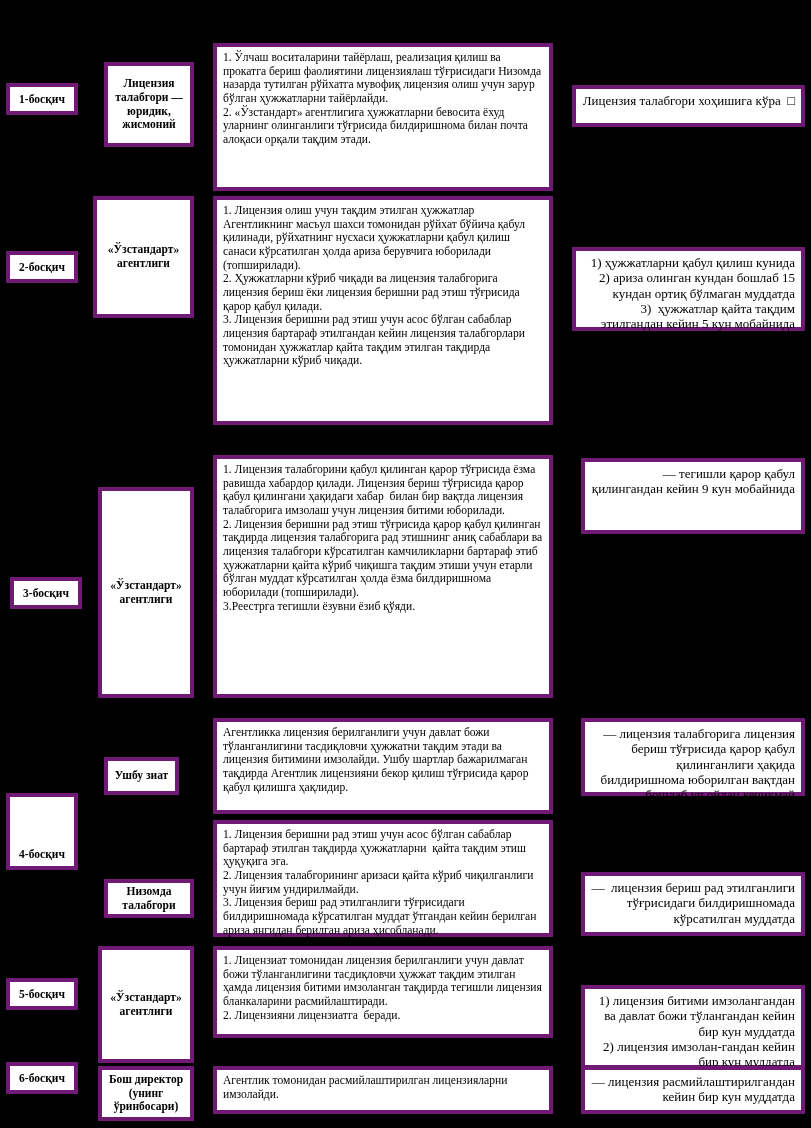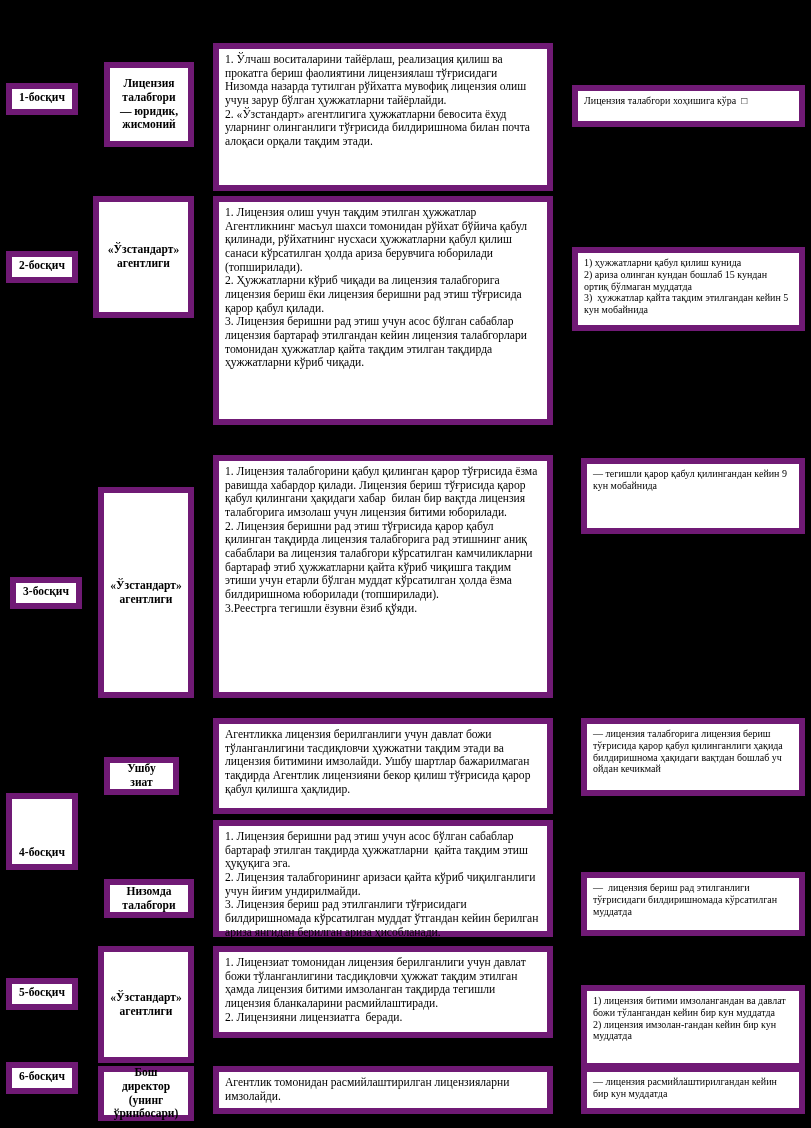--- a/index.html
+++ b/index.html
@@ -12,21 +12,21 @@
     height: 1128px;
     position: relative;
     font-family: "Liberation Serif", serif;
     color: #000000;
     overflow: hidden;
   }
   .box {
     position: absolute;
     background: #ffffff;
     box-sizing: border-box;
-    border: 6px solid #701a75;
+    border: 4px solid #701a75;
     padding: 4px 6px;
     line-height: 1.18;
   }
   .stage {
     text-align: center;
     font-weight: bold;
     font-size: 11.5px;
     display: flex;
     align-items: flex-end;
     justify-content: center;
@@ -37,22 +37,22 @@
     font-size: 11.5px;
     display: flex;
     align-items: center;
     justify-content: center;
   }
   .content {
     text-align: left;
     font-size: 11.6px;
   }
   .note {
-    text-align: left;
-    font-size: 10px;
+    text-align: right;
+    font-size: 13px;
   }
 </style>
 </head>
 <body>
 
 <div class="box stage" style="left:6px; top:83px; width:72px; height:32px;">
   <span>1-босқич</span>
 </div>
 <div class="box actor" style="left:104px; top:62px; width:90px; height:85px;">
   <span>Лицензия талабгори — юридик, жисмоний</span>
@@ -100,21 +100,21 @@
 <div class="box stage" style="left:6px; top:793px; width:72px; height:77px;">
   <span>4-босқич</span>
 </div>
 <div class="box actor" style="left:104px; top:757px; width:75px; height:38px;">
   <span>Ушбу зиат</span>
 </div>
 <div class="box content" style="left:213px; top:718px; width:340px; height:96px;">
   <span style="white-space:pre-wrap;">Агентликка лицензия берилганлиги учун давлат божи тўланганлигини тасдиқловчи ҳужжатни тақдим этади ва лицензия битимини имзолайди. Ушбу шартлар бажарилмаган тақдирда Агентлик лицензияни бекор қилиш тўғрисида қарор қабул қилишга ҳақлидир.</span>
 </div>
 <div class="box note" style="left:581px; top:718px; width:224px; height:78px;">
-  <span style="white-space:pre-wrap;">— лицензия талабгорига лицензия бериш тўғрисида қарор қабул қилинганлиги ҳақида билдиришнома ҳақидаги вақтдан бошлаб уч ойдан кечикмай</span>
+  <span style="white-space:pre-wrap;">— лицензия талабгорига лицензия бериш тўғрисида қарор қабул қилинганлиги ҳақида билдиришнома юборилган вақтдан бошлаб уч ойдан кечикмай</span>
 </div>
 
 <div class="box actor" style="left:104px; top:879px; width:90px; height:39px;">
   <span>Низомда талабгори</span>
 </div>
 <div class="box content" style="left:213px; top:820px; width:340px; height:117px;">
   <span style="white-space:pre-wrap;">1. Лицензия беришни рад этиш учун асос бўлган сабаблар бартараф этилган тақдирда ҳужжатларни  қайта тақдим этиш ҳуқуқига эга.
 2. Лицензия талабгорининг аризаси қайта кўриб чиқилганлиги учун йиғим ундирилмайди.
 3. Лицензия бериш рад этилганлиги тўғрисидаги билдиришномада кўрсатилган муддат ўтгандан кейин берилган ариза янгидан берилган ариза ҳисобланади.</span>
 </div>

